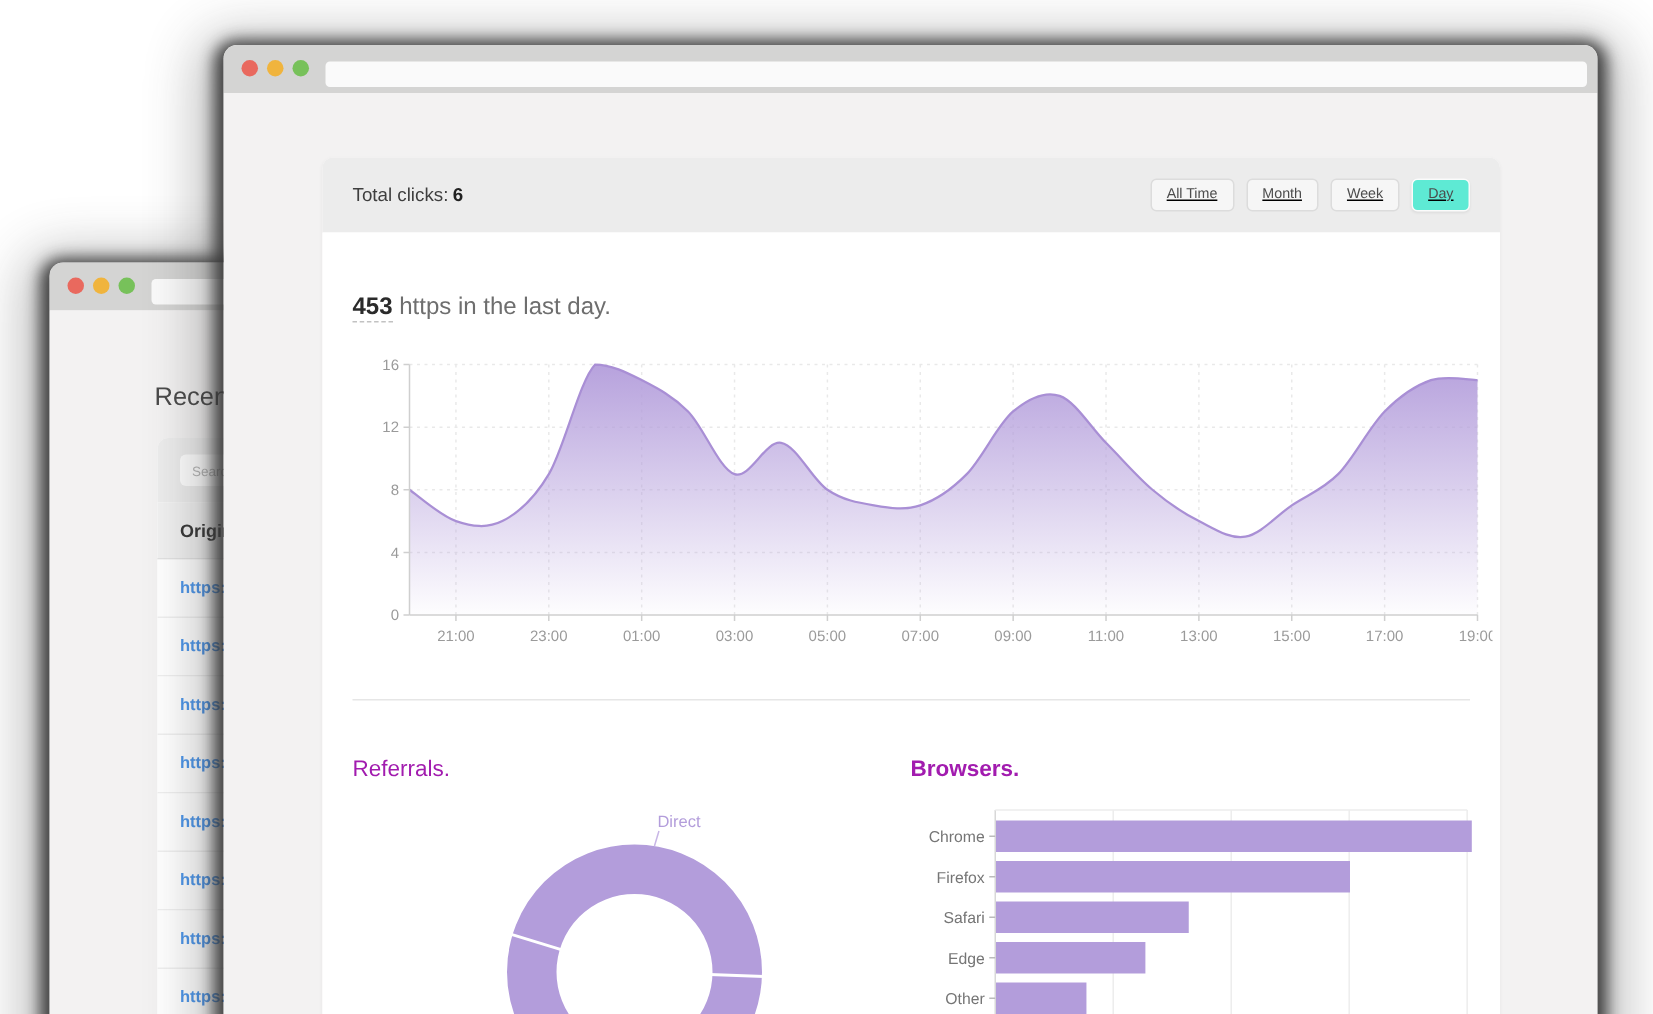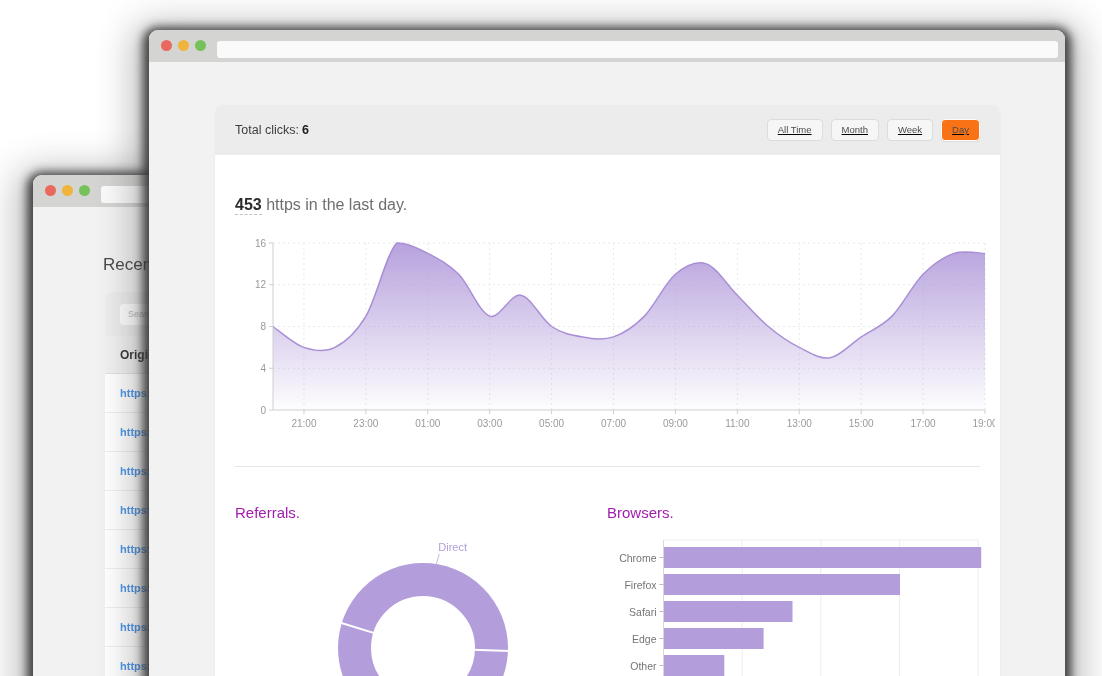--- a/index.html
+++ b/index.html
@@ -39,29 +39,29 @@
   .window-front .urlbar{left:68px;right:7px;}
   .stats-card{position:absolute;left:66px;top:43px;width:785px;height:610px;background:#fff;
     border-radius:7px;box-shadow:0 1px 3px rgba(0,0,0,0.05);}
   .stats-header{height:50px;background:#ececec;border-radius:7px 7px 0 0;display:flex;
     align-items:center;padding:0 20px;}
   .total-clicks{font-size:12.5px;color:#3e3e3e;text-align:center;}
   .total-clicks b{margin-left:3px;color:#222;}
   .filters{margin-left:auto;display:flex;gap:8px;text-decoration:underline;}
   .filter-btn{font-family:inherit;font-size:9.5px;color:#4c4c4c;background:#f6f6f6;
     border:1px solid #dcdcdc;border-radius:4px;padding:5px 10px;cursor:pointer;line-height:1.1;}
-  .filter-btn.active{background:#f97316;border-color:#fbfbfb;box-shadow:0 1px 2px rgba(0,0,0,0.07);}
+  .filter-btn.active{background:#5eead4;border-color:#fbfbfb;box-shadow:0 1px 2px rgba(0,0,0,0.07);}
   .stats-body{position:absolute;top:50px;left:0;right:0;bottom:0;background:#fff;border-radius:0 0 7px 7px;}
   .headline{position:absolute;left:20px;top:41px;font-size:16px;color:#6e6e6e;}
   .headline b{color:#2b2b2b;border-bottom:1px dashed #c2c2c2;padding-bottom:1px;}
   #line-chart{position:absolute;left:30px;top:80px;}
   .divider{position:absolute;left:20px;top:311px;width:745px;height:1px;background:#e6e6e6;}
   .section-title{position:absolute;top:349px;font-size:15px;color:#a21caf;}
   #referrals-title{left:20px;}
-  #browsers-title{left:392px;}
+  #browsers-title{left:392px;font-weight:bold;}
   #donut-chart{position:absolute;left:20px;top:380px;}
   #bar-chart{position:absolute;left:385px;top:382px;}
   svg text{font-family:"Liberation Sans",sans-serif;}
 </style>
 </head>
 <body>
 
 <div class="page">
 
   <div class="window window-back">

